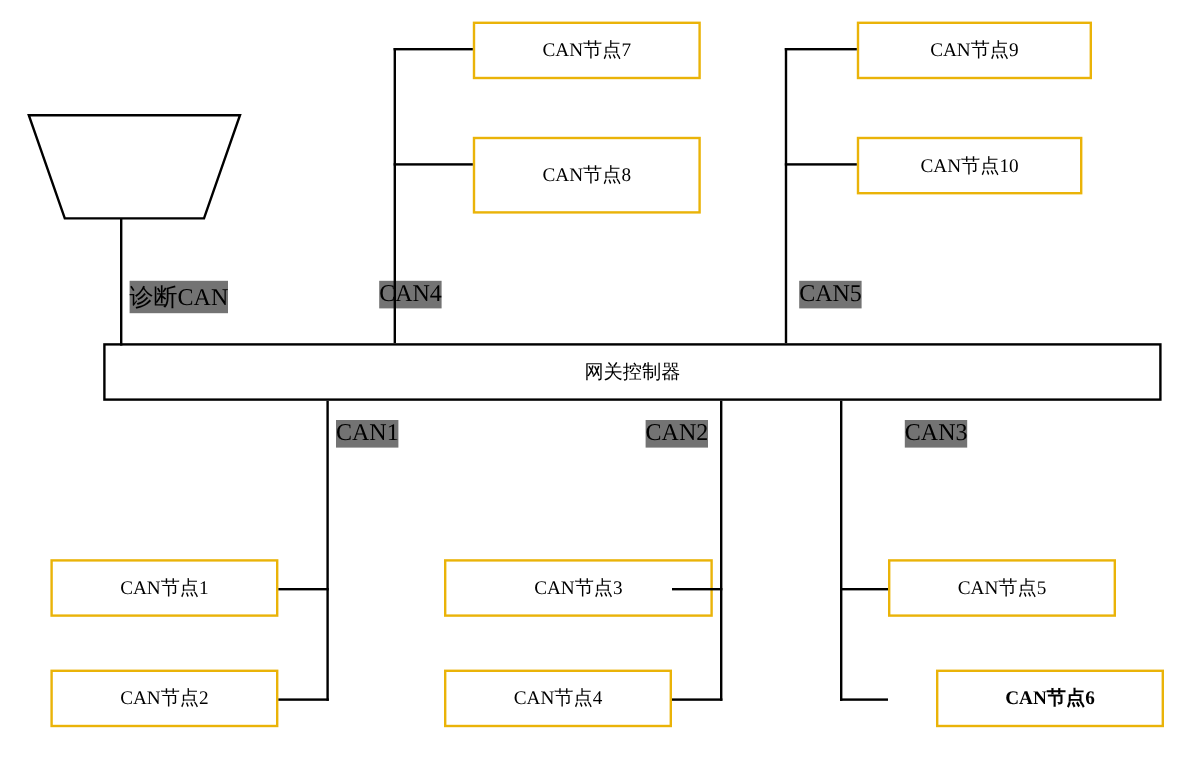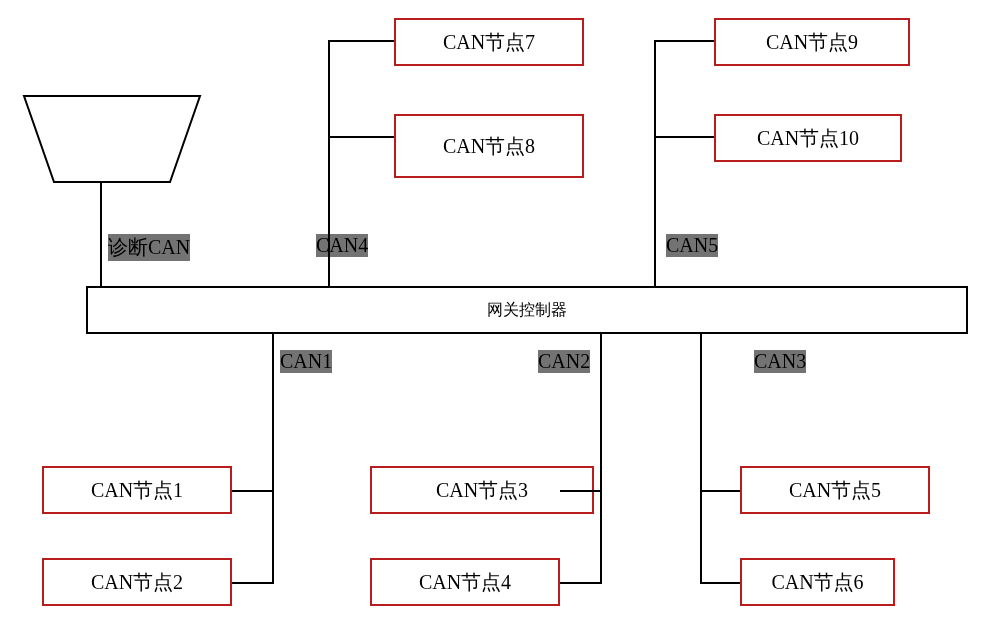--- a/index.html
+++ b/index.html
@@ -5,26 +5,26 @@
     * { margin: 0; padding: 0; box-sizing: border-box; }
     body {
       width: 1000px;
       height: 639px;
       position: relative;
       font-family: "SimSun", "宋体", serif;
       background: #fff;
     }
     .node-box {
       position: absolute;
-      border: 2px solid #b91c1c;
+      border: 2px solid #eab308;
       background: #fff;
       display: flex;
       align-items: center;
       justify-content: center;
-      font-size: 20px;
+      font-size: 16px;
       text-align: center;
     }
     .gateway {
       position: absolute;
       border: 2px solid #000;
       background: #fff;
       display: flex;
       align-items: center;
       justify-content: center;
       font-size: 16px;
@@ -90,21 +90,21 @@
 </div>
 <div class="node-box" style="left:370px; top:466px; width:224px; height:48px;">
   <span>CAN节点3</span>
 </div>
 <div class="node-box" style="left:370px; top:558px; width:190px; height:48px;">
   <span>CAN节点4</span>
 </div>
 <div class="node-box" style="left:740px; top:466px; width:190px; height:48px;">
   <span>CAN节点5</span>
 </div>
-<div class="node-box" style="left:740px; top:558px; width:155px; height:48px;">
+<div class="node-box" style="left:780px; top:558px; width:190px; height:48px;font-weight:bold;">
   <span>CAN节点6</span>
 </div>
 
 <div class="bus-label" style="left:108px; top:234px;">诊断CAN</div>
 <div class="bus-label" style="left:316px; top:234px;">CAN4</div>
 <div class="bus-label" style="left:666px; top:234px;">CAN5</div>
 <div class="bus-label" style="left:280px; top:350px;">CAN1</div>
 <div class="bus-label" style="left:538px; top:350px;">CAN2</div>
 <div class="bus-label" style="left:754px; top:350px;">CAN3</div>
 

